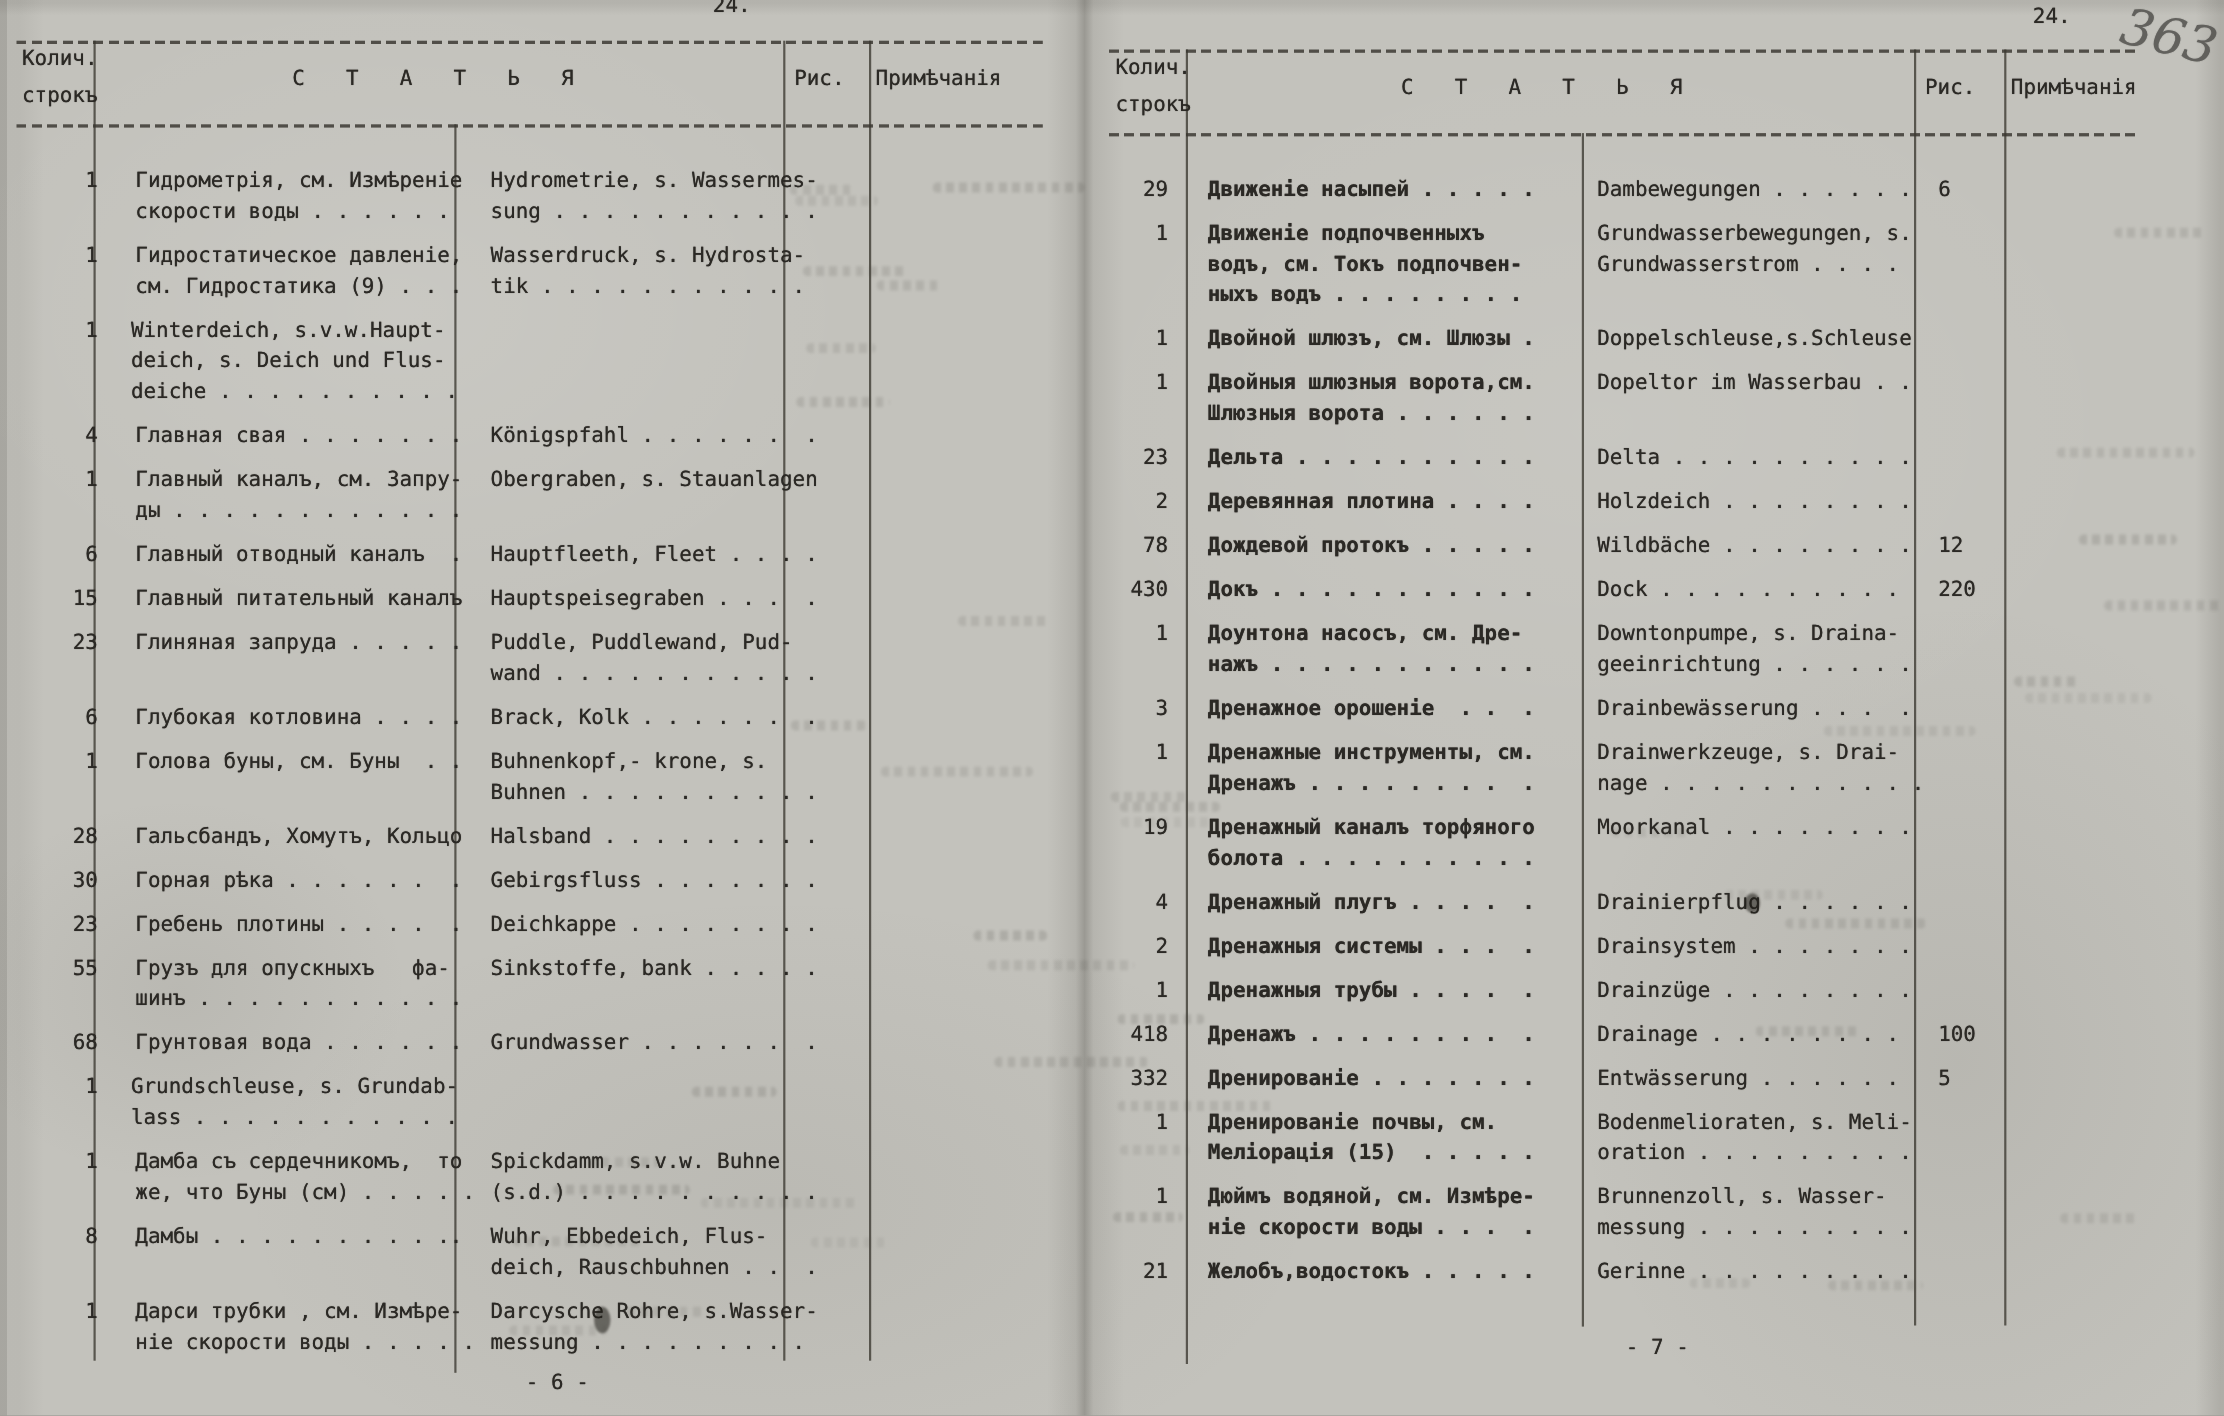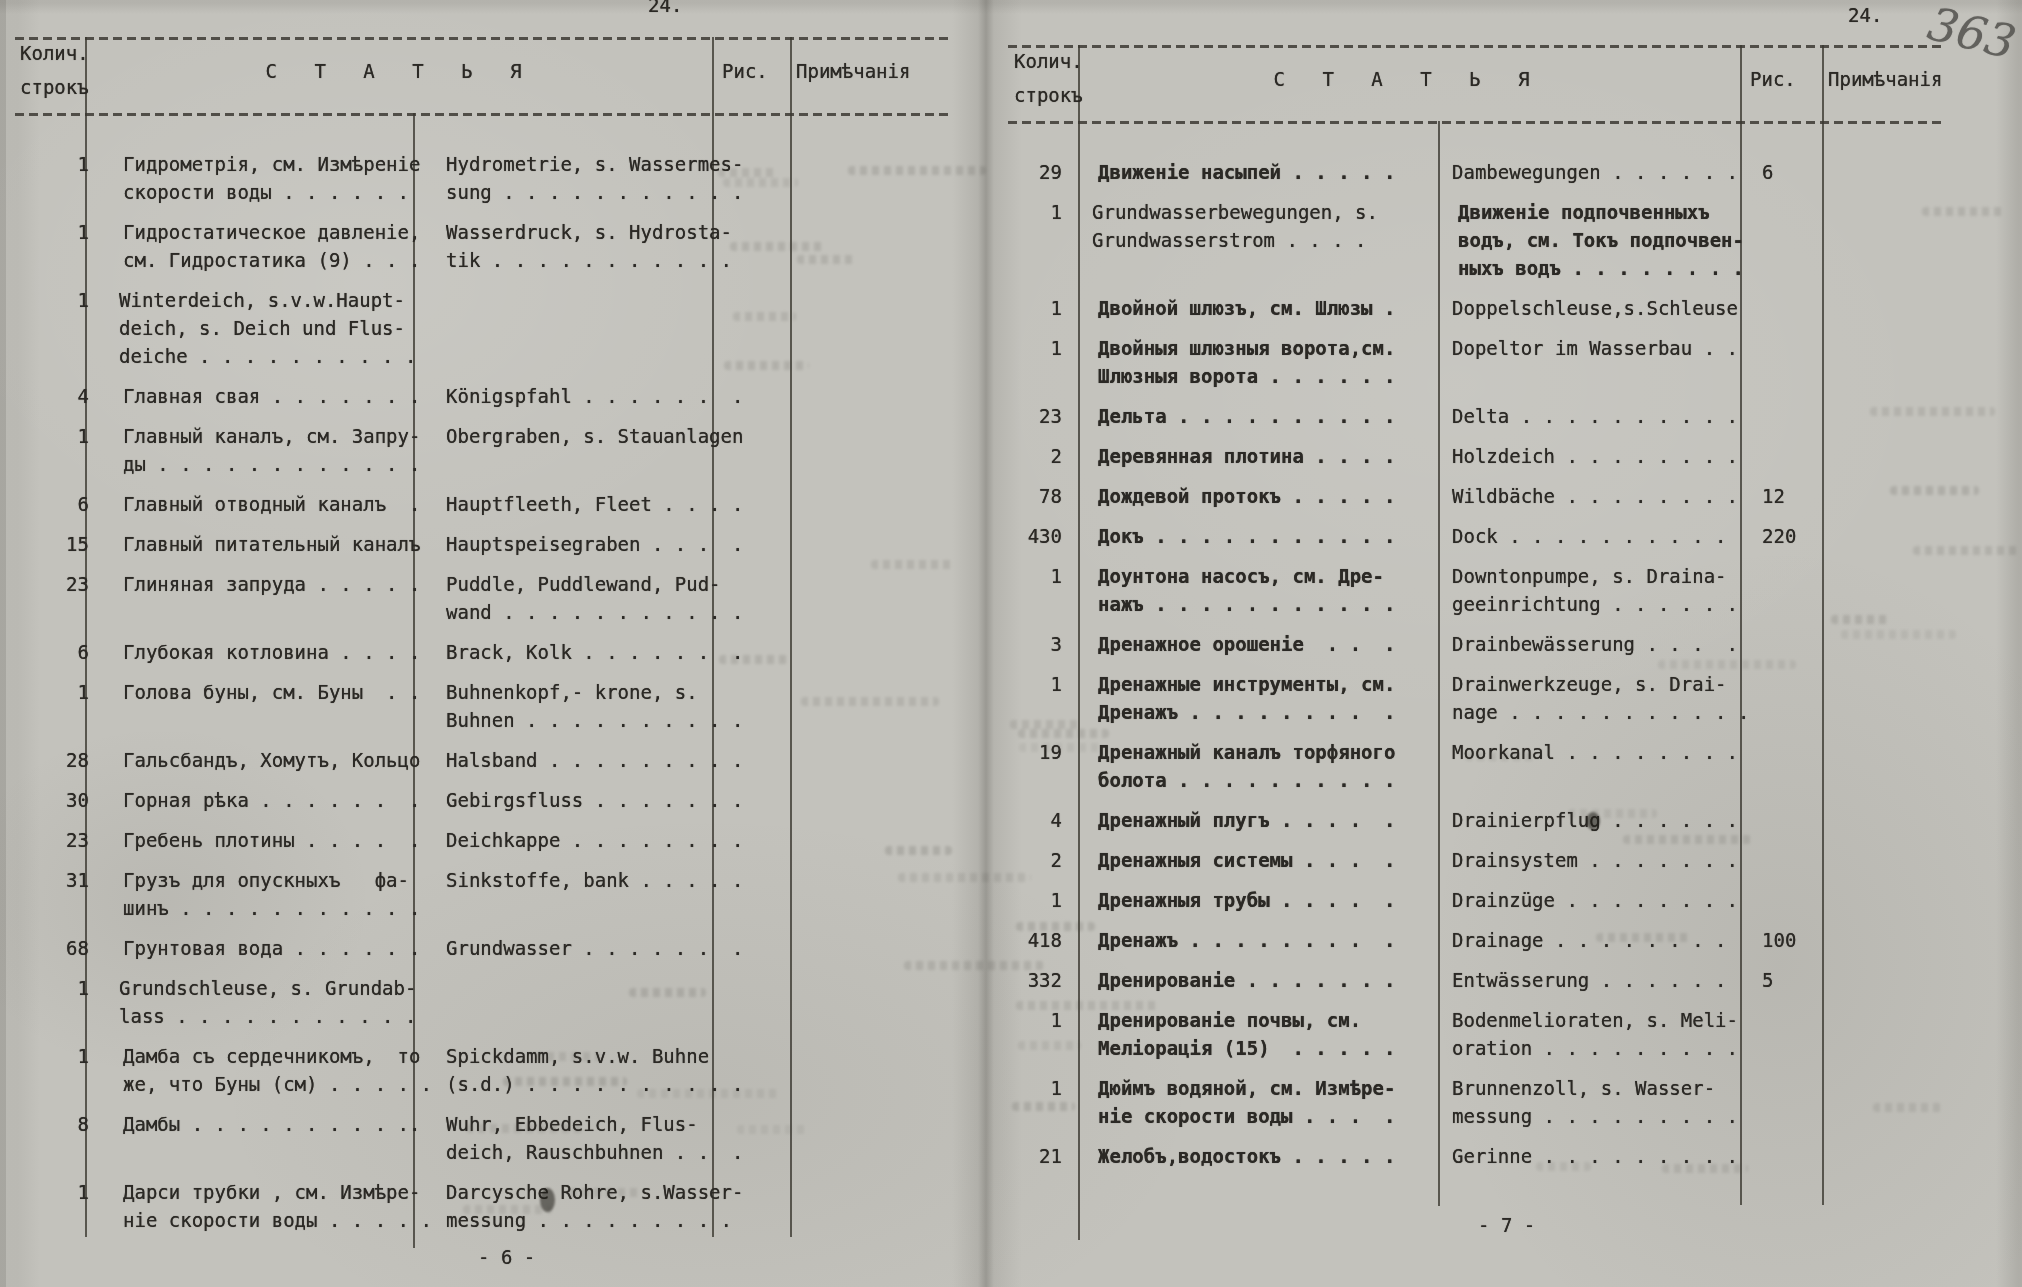--- a/index.html
+++ b/index.html
@@ -260,21 +260,21 @@
             <div class="line ink">Гребень плотины . . . .  .</div>
           </div>
           <div class="cell c-de">
             <div class="line ink">Deichkappe . . . . . . . .</div>
           </div>
           <div class="cell c-fig"></div>
           <div class="cell c-note"></div>
         </div>
         <div class="row left-grid">
           <div class="cell c-num">
-            <div class="line ink">31</div>
+            <div class="line ink">55</div>
           </div>
           <div class="cell c-ru">
             <div class="line ink">Грузъ для опускныхъ   фа-</div>
             <div class="line ink">шинъ . . . . . . . . . . .</div>
           </div>
           <div class="cell c-de">
             <div class="line ink">Sinkstoffe, bank . . . . .</div>
           </div>
           <div class="cell c-fig"></div>
           <div class="cell c-note"></div>
@@ -378,28 +378,28 @@
           </div>
           <div class="cell c-fig">
             <div class="line ink">6</div>
           </div>
           <div class="cell c-note"></div>
         </div>
         <div class="row right-grid">
           <div class="cell c-num">
             <div class="line ink">1</div>
           </div>
-          <div class="cell c-de">
-            <div class="line ink">Grundwasserbewegungen, s.</div>
-            <div class="line ink">Grundwasserstrom . . . .</div>
-          </div>
           <div class="cell c-ru">
             <div class="line ink">Движеніе подпочвенныхъ</div>
             <div class="line ink">водъ, см. Токъ подпочвен-</div>
             <div class="line ink">ныхъ водъ . . . . . . . .</div>
+          </div>
+          <div class="cell c-de">
+            <div class="line ink">Grundwasserbewegungen, s.</div>
+            <div class="line ink">Grundwasserstrom . . . .</div>
           </div>
           <div class="cell c-fig"></div>
           <div class="cell c-note"></div>
         </div>
         <div class="row right-grid">
           <div class="cell c-num">
             <div class="line ink">1</div>
           </div>
           <div class="cell c-ru">
             <div class="line ink">Двойной шлюзъ, см. Шлюзы .</div>

